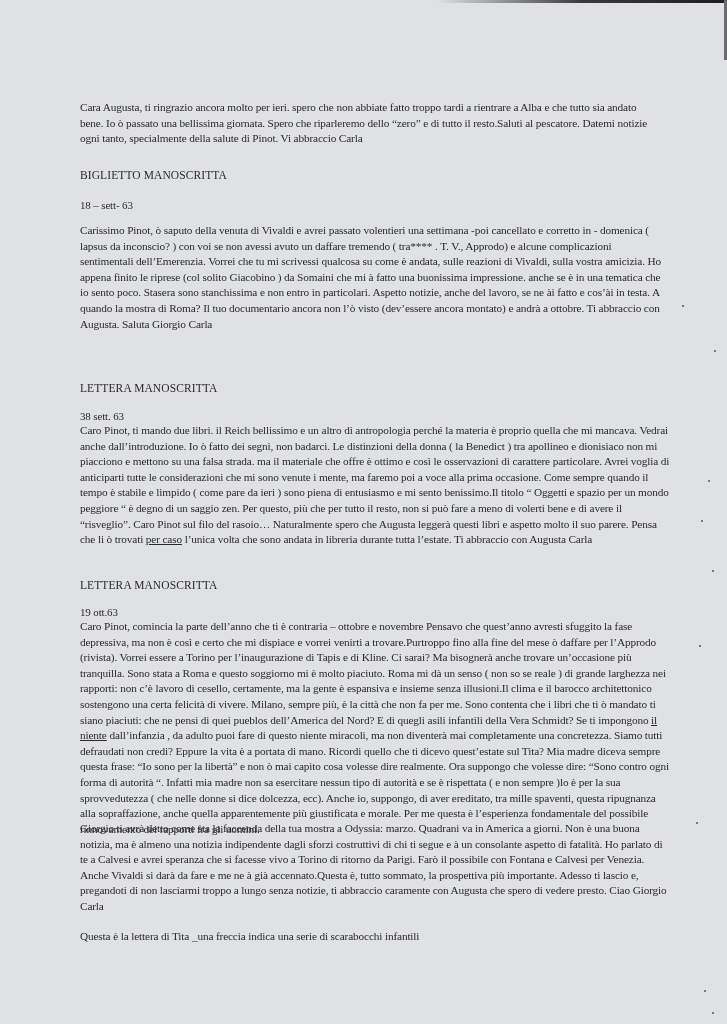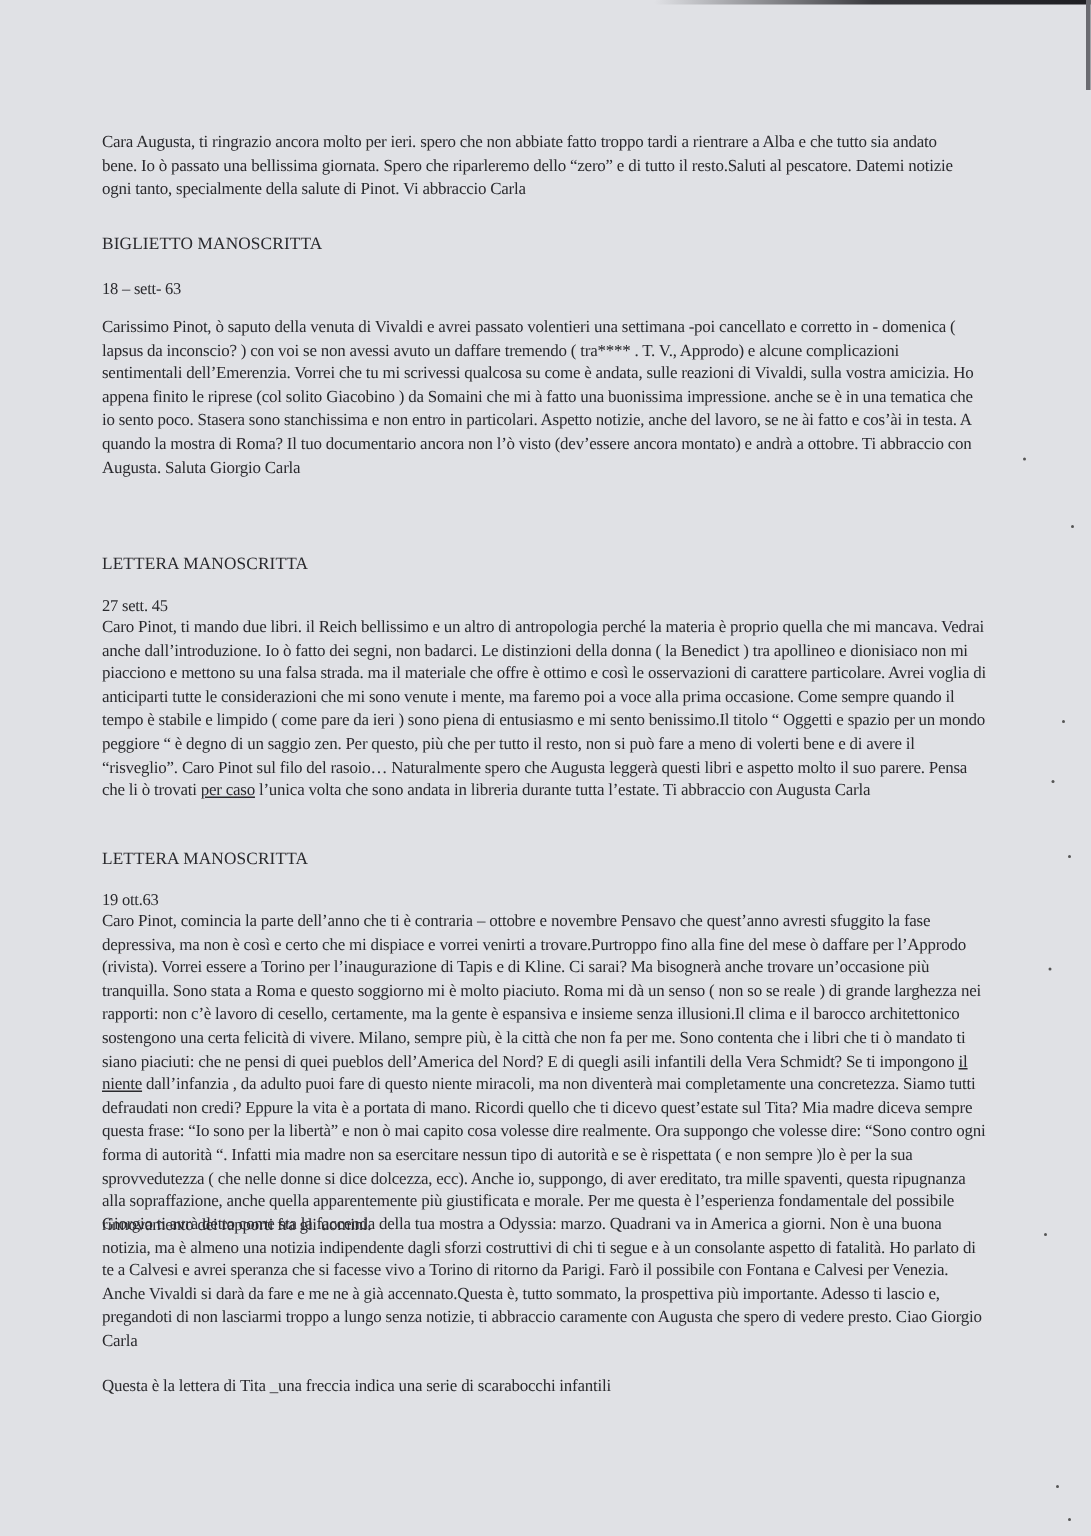--- a/index.html
+++ b/index.html
@@ -12,42 +12,42 @@
   }
   .topband {
     position:absolute; top:0; left:0; width:727px; height:3px;
     background:linear-gradient(90deg,#e0e1e5 0%,#e0e1e5 60%,#3a3a3e 80%,#1e1e22 100%);
   }
   .rightedge {
     position:absolute; top:0; right:0; width:3px; height:60px;
     background:#6a6a70;
   }
   .page { position:absolute; left:68px; top:88px; width:595px; }
-  p { margin:0; font-size:11.3px; line-height:15.6px; letter-spacing:-0.15px; text-align:left; }
+  p { margin:12px; font-size:11.3px; line-height:15.6px; letter-spacing:-0.15px; text-align:left; }
   .heading { font-size:11.5px; letter-spacing:0.1px; }
   .date { font-size:11px; }
   .u { text-decoration:underline;font-family:Liberation Serif, serif; }
   .speck { position:absolute; width:2px; height:2px; background:#555; border-radius:1px; }
 </style>
 </head>
 <body>
 
 <div class="topband"></div>
 <div class="rightedge"></div>
 
 <div class="page">
 
   <p style="position:absolute; top:0; width:580px;">Cara Augusta, ti ringrazio ancora molto per ieri. spero che non abbiate fatto troppo tardi a rientrare a Alba e che tutto sia andato bene. Io ò passato una bellissima giornata. Spero che riparleremo dello “zero” e di tutto il resto.Saluti al pescatore. Datemi notizie ogni tanto, specialmente della salute di Pinot. Vi abbraccio   Carla</p>
 
   <p class="heading" style="position:absolute; top:68px;">BIGLIETTO MANOSCRITTA</p>
   <p class="date" style="position:absolute; top:98px;">18 – sett- 63</p>
   <p style="position:absolute; top:123px; width:585px;">Carissimo Pinot, ò saputo della venuta di Vivaldi e avrei passato volentieri una settimana -poi cancellato e corretto in - domenica ( lapsus da inconscio? ) con voi se non avessi avuto un daffare tremendo ( tra**** . T. V., Approdo) e alcune complicazioni sentimentali dell’Emerenzia. Vorrei che tu mi scrivessi  qualcosa su come è andata, sulle reazioni di Vivaldi, sulla vostra amicizia. Ho appena finito le riprese (col solito Giacobino ) da Somaini che mi à fatto una buonissima impressione. anche se è in una tematica che io sento poco. Stasera sono stanchissima e non entro in particolari. Aspetto notizie, anche del lavoro, se ne ài fatto e cos’ài in testa. A quando la mostra di Roma? Il tuo documentario ancora non l’ò visto (dev’essere ancora montato) e andrà a ottobre. Ti abbraccio con Augusta. Saluta Giorgio   Carla</p>
 
   <p class="heading" style="position:absolute; top:281px;">LETTERA MANOSCRITTA</p>
-  <p class="date" style="position:absolute; top:309px;">27 sett. 45</p>
+  <p class="date" style="position:absolute; top:309px;">38 sett. 63</p>
   <p style="position:absolute; top:323px; width:590px;"><span>Caro Pinot, ti mando due libri. il Reich bellissimo e un altro di antropologia perché la materia è proprio quella che mi mancava. Vedrai anche dall’introduzione. Io ò fatto dei segni, non badarci. Le distinzioni della donna ( la Benedict ) tra apollineo e dionisiaco non mi piacciono e mettono su una falsa strada. ma il materiale che offre è ottimo e così le osservazioni di carattere particolare. Avrei voglia di anticiparti tutte le considerazioni che mi sono venute i mente, ma faremo poi a voce alla prima occasione. Come sempre quando il tempo è stabile e limpido ( come pare da  ieri ) sono piena di entusiasmo e mi sento benissimo.Il titolo “ Oggetti e spazio per un mondo peggiore “ è degno di un saggio zen. Per questo, più che per tutto il resto, non si può fare a meno di volerti bene e di avere il “risveglio”. Caro Pinot sul filo del rasoio… Naturalmente spero che Augusta leggerà questi libri e aspetto molto il suo parere. Pensa che li ò trovati </span><span class="u">per caso</span><span> l’unica volta che sono andata in libreria durante tutta l’estate. Ti abbraccio con Augusta   Carla</span></p>
 
   <p class="heading" style="position:absolute; top:478px;">LETTERA MANOSCRITTA</p>
   <p class="date" style="position:absolute; top:505px;">19 ott.63</p>
   <p style="position:absolute; top:519px; width:592px;"><span>Caro Pinot,  comincia la parte dell’anno che ti è contraria – ottobre e novembre   Pensavo che quest’anno avresti sfuggito la fase depressiva, ma non è così e certo che mi dispiace e vorrei venirti a trovare.Purtroppo fino alla fine del mese ò daffare per l’Approdo (rivista). Vorrei essere a Torino per l’inaugurazione di Tapis e di Kline. Ci sarai? Ma bisognerà anche trovare un’occasione più tranquilla. Sono stata a Roma e questo soggiorno mi è molto piaciuto. Roma mi dà un senso ( non so se reale ) di  grande larghezza nei rapporti: non c’è lavoro di cesello, certamente, ma la gente è espansiva e insieme senza illusioni.Il clima e il barocco architettonico sostengono una certa felicità di vivere. Milano, sempre più, è la città che non fa per me. Sono contenta che i libri che ti ò mandato ti siano piaciuti: che ne pensi di quei pueblos dell’America del Nord? E di quegli asili infantili della Vera Schmidt? Se ti impongono </span><span class="u">il niente</span><span> dall’infanzia , da adulto puoi fare di questo niente miracoli, ma non diventerà mai completamente una concretezza. Siamo tutti defraudati non credi? Eppure la vita è a portata di mano. Ricordi quello che ti dicevo quest’estate sul Tita? Mia madre diceva sempre questa frase: “Io sono per la libertà” e non ò mai capito cosa volesse dire realmente. Ora suppongo che volesse dire: “Sono contro ogni forma di autorità “. Infatti mia madre non sa esercitare nessun tipo di autorità e se è rispettata ( e non sempre )lo è per la sua sprovvedutezza ( che nelle donne si dice dolcezza, ecc). Anche io, suppongo, di aver ereditato, tra mille spaventi, questa ripugnanza alla sopraffazione, anche quella apparentemente più giustificata e morale. Per me questa è l’esperienza fondamentale del possibile rinnovamento dei rapporti fra gli uomini.</span></p>
   <p style="position:absolute; top:721px; width:592px;">Giorgio ti avrà detto come sta la faccenda della tua mostra a Odyssia: marzo. Quadrani va in America a giorni. Non è una buona notizia, ma è almeno una notizia indipendente dagli sforzi costruttivi di chi ti segue e à un consolante aspetto di fatalità. Ho parlato di te a Calvesi e avrei speranza che si facesse vivo a Torino di ritorno da Parigi. Farò il possibile con Fontana e Calvesi per Venezia. Anche Vivaldi si darà da fare e me ne à già accennato.Questa è, tutto sommato, la prospettiva più importante. Adesso ti lascio e, pregandoti di non lasciarmi troppo a lungo senza notizie, ti abbraccio caramente con  Augusta che spero di vedere presto. Ciao Giorgio    Carla</p>
 
   <p style="position:absolute; top:829px;text-align:center;">Questa è la lettera di Tita   _una freccia  indica una serie di scarabocchi infantili</p>
 </div>
 

